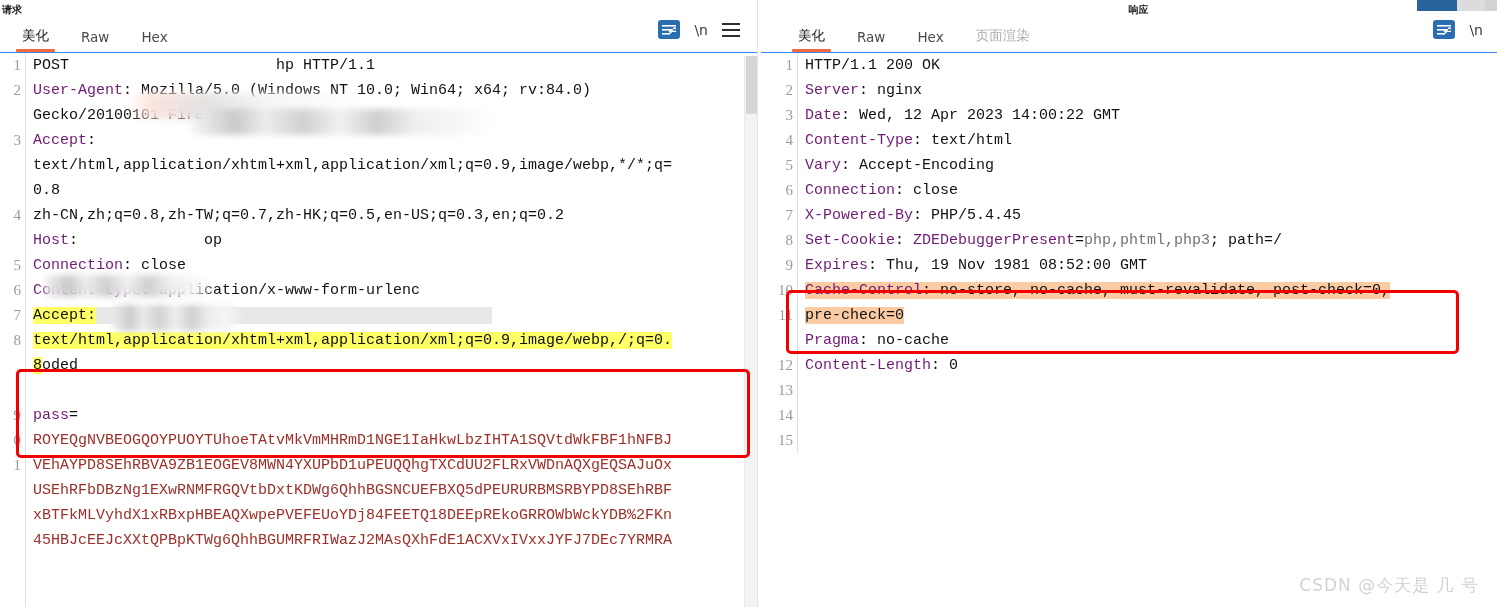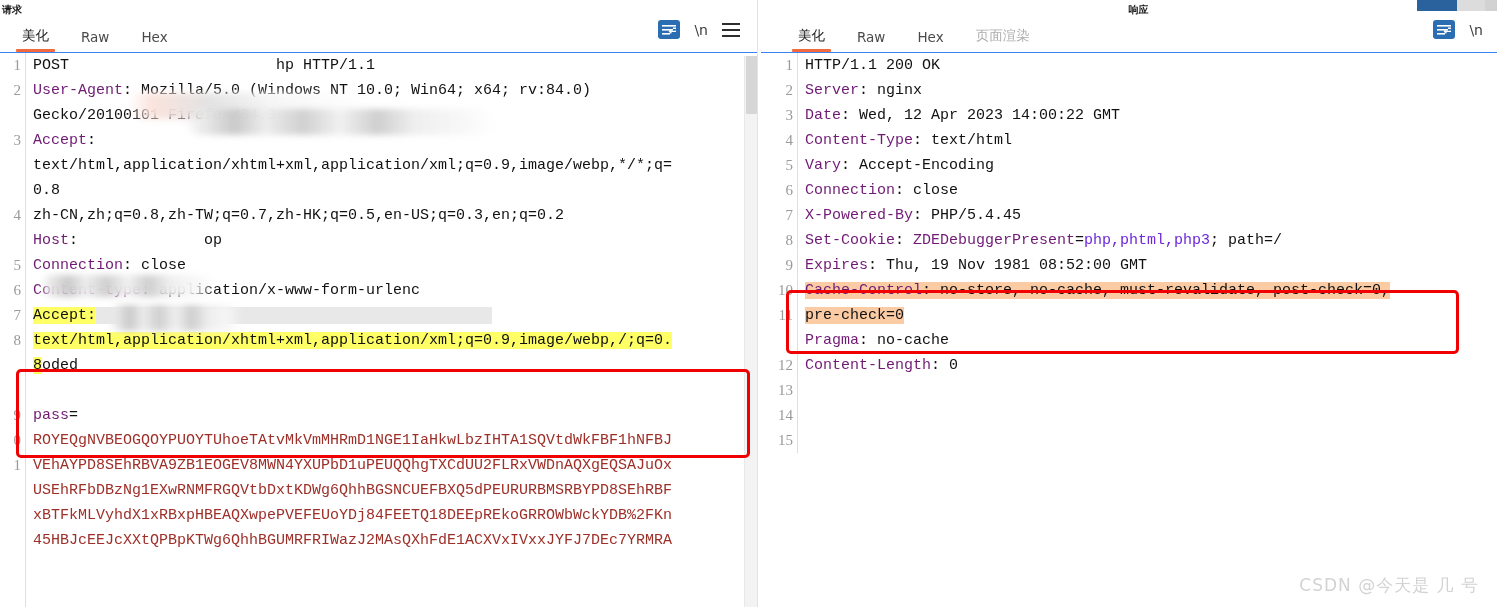--- a/index.html
+++ b/index.html
@@ -171,21 +171,21 @@
     min-width: 0;
   }
   .line {
     height: 25px;
     line-height: 25px;
     white-space: pre;
     color: #101010;
   }
   .hdr  { color: #701a75; }
   .val  { color: #111111; }
-  .red  { color: #6d28d9; }
+  .red  { color: #737373; }
   .b64  { color: #9e2f28; }
 
   
   .hl-yellow { background: #ffff66; }
   .hl-gray   { background: #e8e8e8; }
   .hl-peach  { background: #fbcba4; }
 
   
   .redbox {
     position: absolute;

